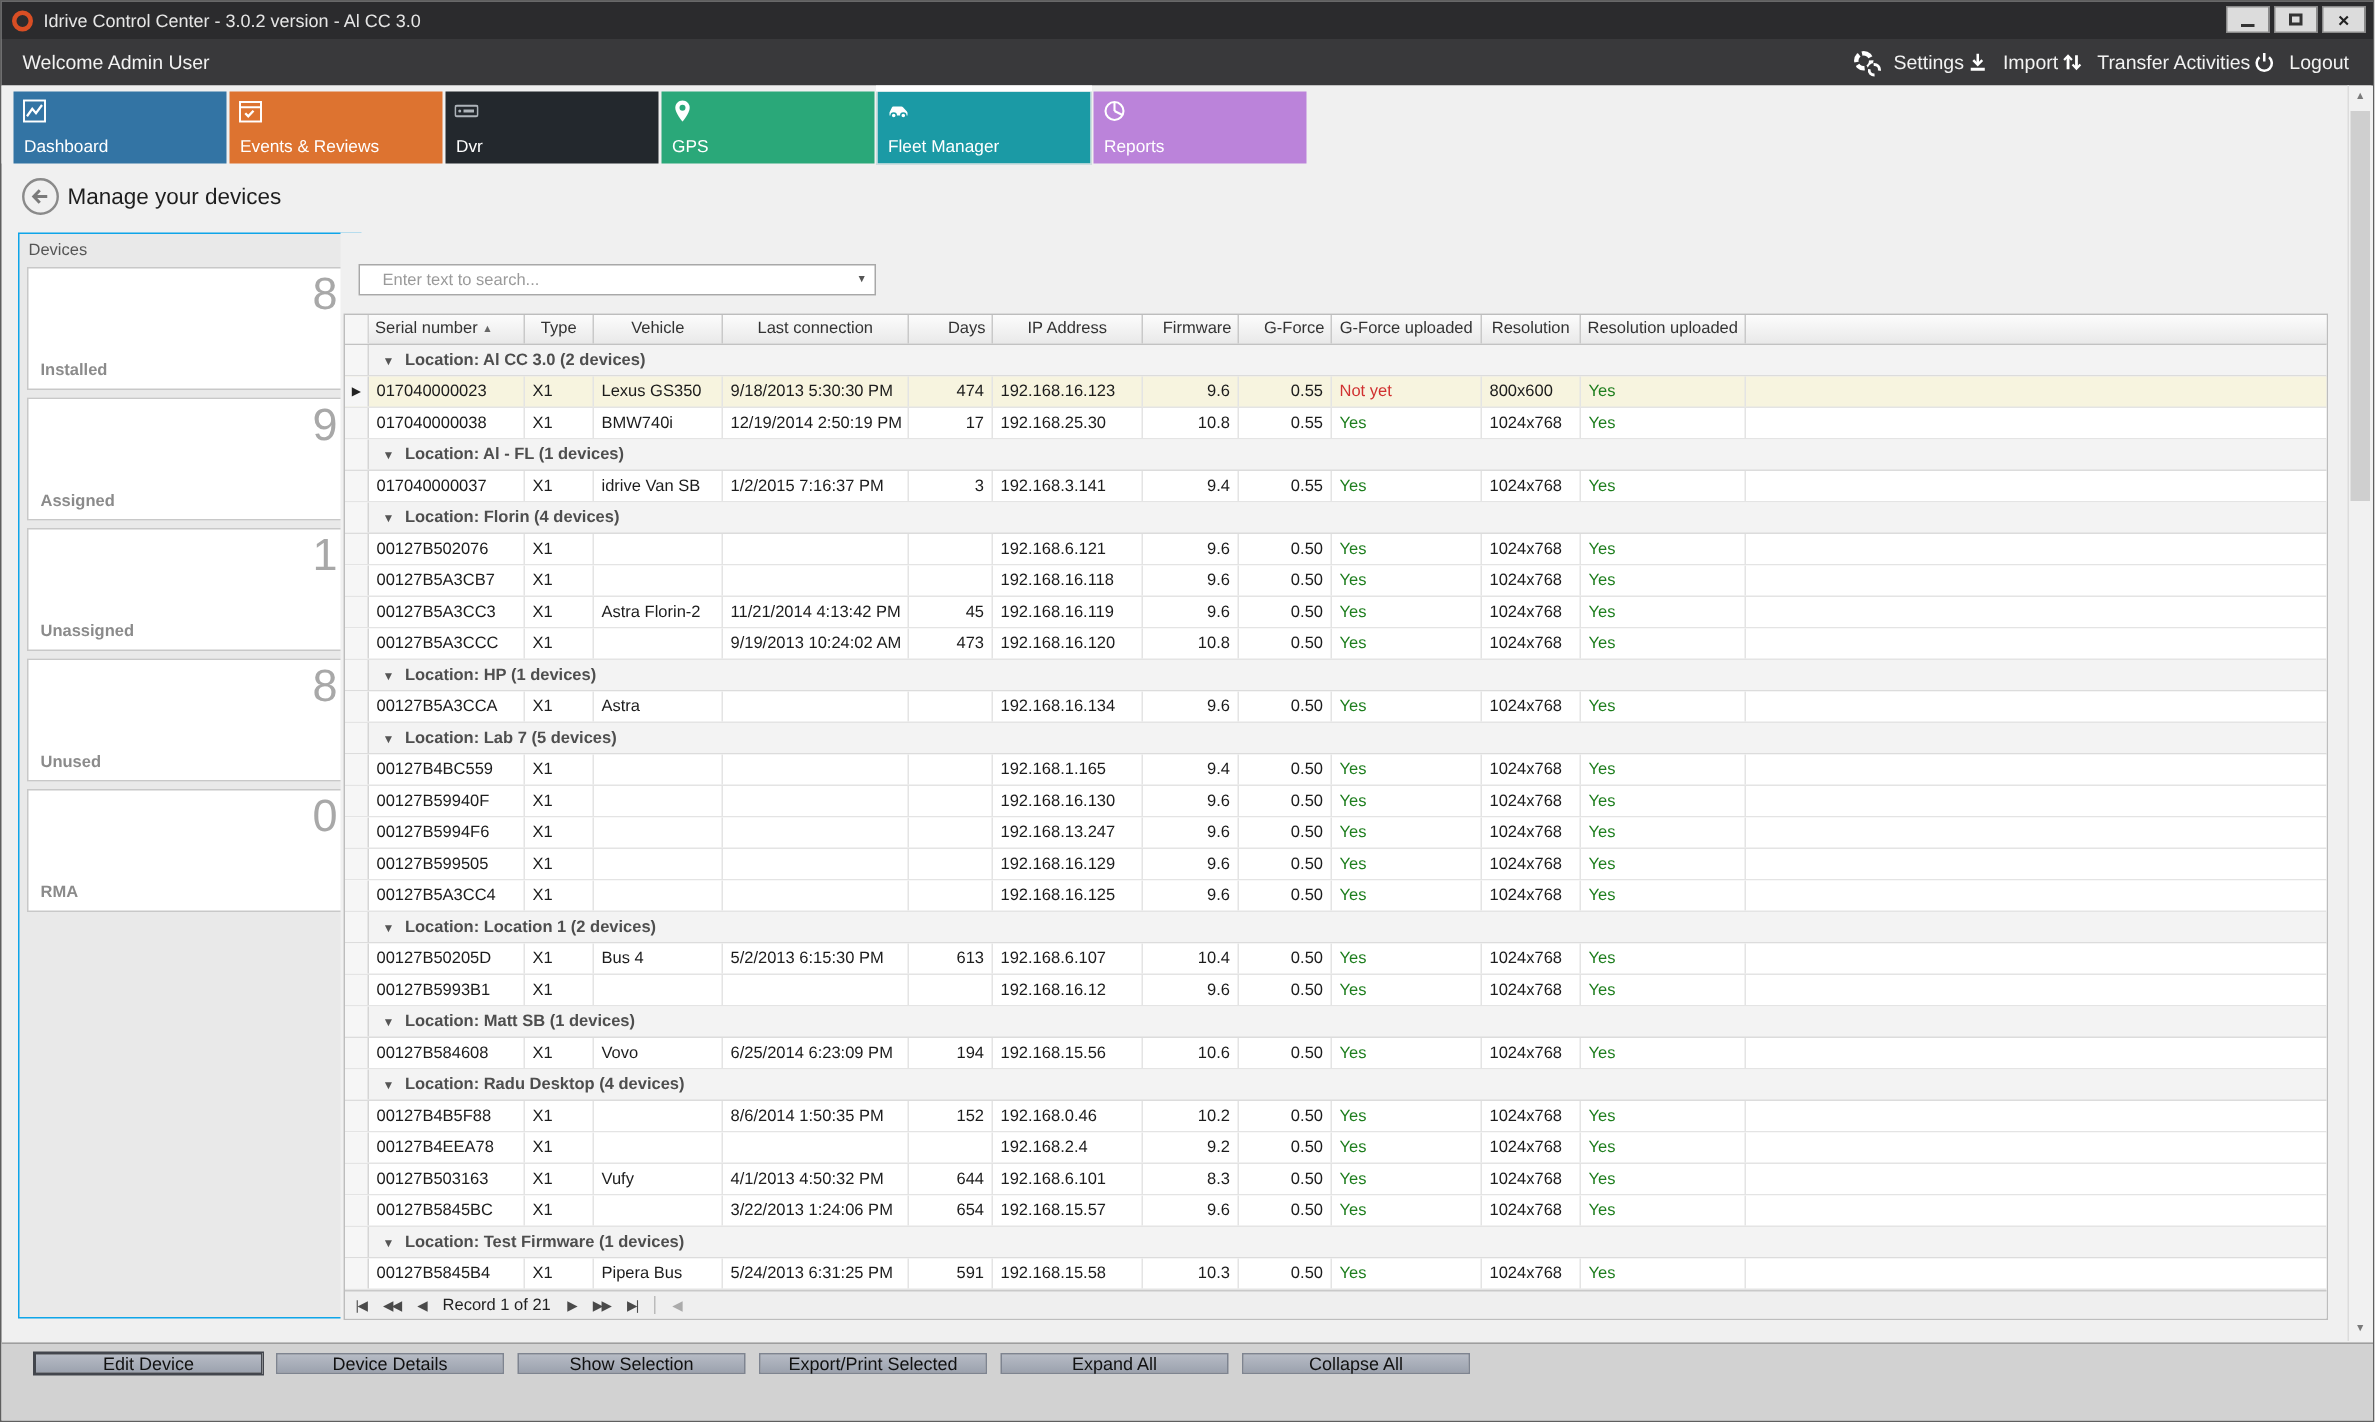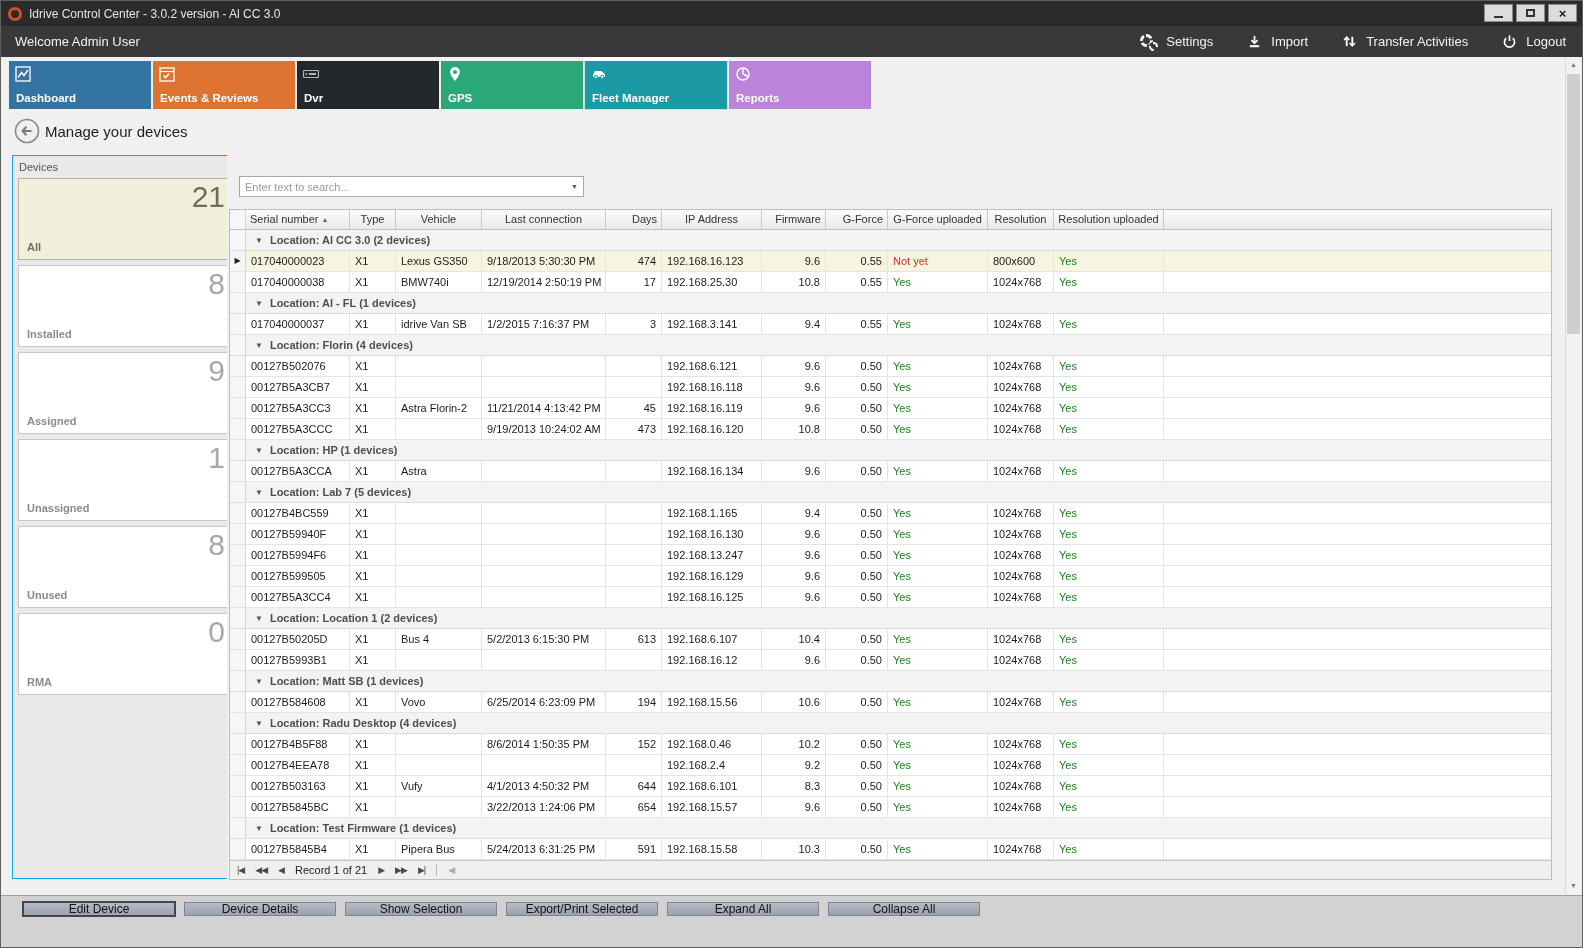--- a/index.html
+++ b/index.html
@@ -14,33 +14,33 @@
   #title-text{color:#e6e6e6;font-size:12px;font-weight:normal;margin-left:7px;white-space:nowrap}
   #win-controls{position:absolute;right:5px;top:3px;display:flex;gap:3px}
   .winbtn{width:29px;height:18px;background:#dcdcdc;border:1px solid #8b8b8b;display:flex;align-items:center;justify-content:center}
   .min-glyph{width:9px;height:2px;background:#333;margin-top:7px}
   .max-glyph{width:9px;height:8px;border:2px solid #333;display:inline-block}
   .winbtn.close span{font-size:13px;font-weight:bold;color:#222;line-height:1}
 
   
   #headerbar{position:absolute;left:0;top:25px;right:0;height:31px;background:#39393b;display:flex;align-items:center;justify-content:space-between;padding:0 16px 0 14px;color:#f2f2f2}
   #welcome{font-size:13px}
-  #header-actions{display:flex;gap:32px;align-items:center}
+  #header-actions{display:flex;align-items:center}
   .haction{display:flex;align-items:center;gap:8px;font-size:13px}
   .hicon{display:flex;align-items:center;justify-content:center;width:18px;height:16px}
   .gearwrap{position:relative;display:inline-block;width:18px;height:15px}
   .gear{position:absolute;border-radius:50%;border:3px dashed #fff}
   .g1{width:13px;height:13px;left:0;top:0}
   .g2{width:9px;height:9px;right:0;bottom:-2px;border-width:2px;background:#39393b}
 
   
   #tabstrip{position:absolute;left:0;top:56px;right:16px;height:52px;background:#f0f0f0;display:flex;gap:2px;padding:4px 0 0 8px}
   .tile{width:142px;height:48px;position:relative;flex:none}
   .tile .tile-icon{position:absolute;left:6px;top:5px;width:16px;height:16px}
-  .tile .tile-label{position:absolute;left:7px;bottom:5px;color:#fff;font-weight:bold;font-size:11.5px;white-space:nowrap}
+  .tile .tile-label{position:absolute;left:7px;bottom:5px;color:#fff;font-weight:normal;font-size:11.5px;white-space:nowrap}
   .tile.selected::before{content:"";position:absolute;left:-1px;right:-1px;top:-4px;height:4px;background:#fff}
   .tile.selected{outline:1px solid #cfdedf}
 
   
   #page-head{position:absolute;left:0;top:108px;height:44px;display:flex;align-items:center;padding-left:13px;gap:5px}
   #back-btn{width:26px;height:26px}
   #page-title{font-size:15px;color:#1e1e1e}
 
   
   #sidebar{position:absolute;left:11px;top:154px;width:229px;height:724px;background:#e9e9e9;border:1px solid #0ea5e9}
@@ -49,21 +49,21 @@
   .dcard{position:relative;height:82px;margin-bottom:5px;background:#fff;border:1px solid #c8c8c8}
   .dcard .count{position:absolute;top:1px;right:9px;font-size:30px;color:#a8a8a8}
   .dcard .clabel{position:absolute;left:8px;bottom:6px;font-size:11px;font-weight:bold;color:#8b8b8b}
   .dcard.selected{background:var(--card-sel);border-color:#b9b394}
   .dcard.selected .count{color:#6f6d58}
   .dcard.selected .clabel{color:#6f6d58}
 
   
   #main{position:absolute;left:226px;top:154px;width:1325px;height:726px;background:#f0f0f0}
   #search-box{position:absolute;left:12px;top:21px;width:345px;height:21px;background:#fff;border:1px solid #a8a8a8;display:flex;align-items:center}
-  #search-input{flex:1;border:none;outline:none;font-size:11px;padding-left:5px;font-family:inherit;color:#333;background:transparent;cursor:text}
+  #search-input{flex:1;border:none;outline:none;font-size:11px;padding-left:15px;font-family:inherit;color:#333;background:transparent;cursor:text}
   #search-input::placeholder{color:#9a9a9a}
   #search-dd{width:17px;text-align:center;font-size:7px;color:#555}
 
   #grid{position:absolute;left:2px;top:54px;right:0;border:1px solid #bdbdbd;background:#fff}
   #grid-header{display:flex;height:20px;background:linear-gradient(#fcfcfc,#e9e9e9);border-bottom:1px solid #c2c2c2}
   .hcell{font-size:11px;color:#333;line-height:19px;padding:0 4px;border-right:1px solid #c9c9c9;overflow:hidden;white-space:nowrap;text-align:center;flex:none}
   .hcell.col-serial{text-align:left}
   .sort-arrow{font-size:7px;color:#666;vertical-align:1px}
 
   .group-row{display:flex;height:21px;background:#f3f3f3;border-bottom:1px solid #dcdcdc}
@@ -228,24 +228,20 @@
         <line x1="9" y1="13" x2="17.5" y2="13" stroke="#7a7a7a" stroke-width="2"></line>
         <polyline points="12.5,8.8 8.5,13 12.5,17.2" fill="none" stroke="#7a7a7a" stroke-width="2"></polyline>
       </svg>
     </div>
     <span id="page-title">Manage your devices</span>
   </div>
 
   <div id="sidebar">
     <div id="sidebar-title">Devices</div>
     <div id="cards">
-        <div class="dcard selected">
-          <div class="count">21</div>
-          <div class="clabel">All</div>
-        </div>
         <div class="dcard">
           <div class="count">8</div>
           <div class="clabel">Installed</div>
         </div>
         <div class="dcard">
           <div class="count">9</div>
           <div class="clabel">Assigned</div>
         </div>
         <div class="dcard">
           <div class="count">1</div>

